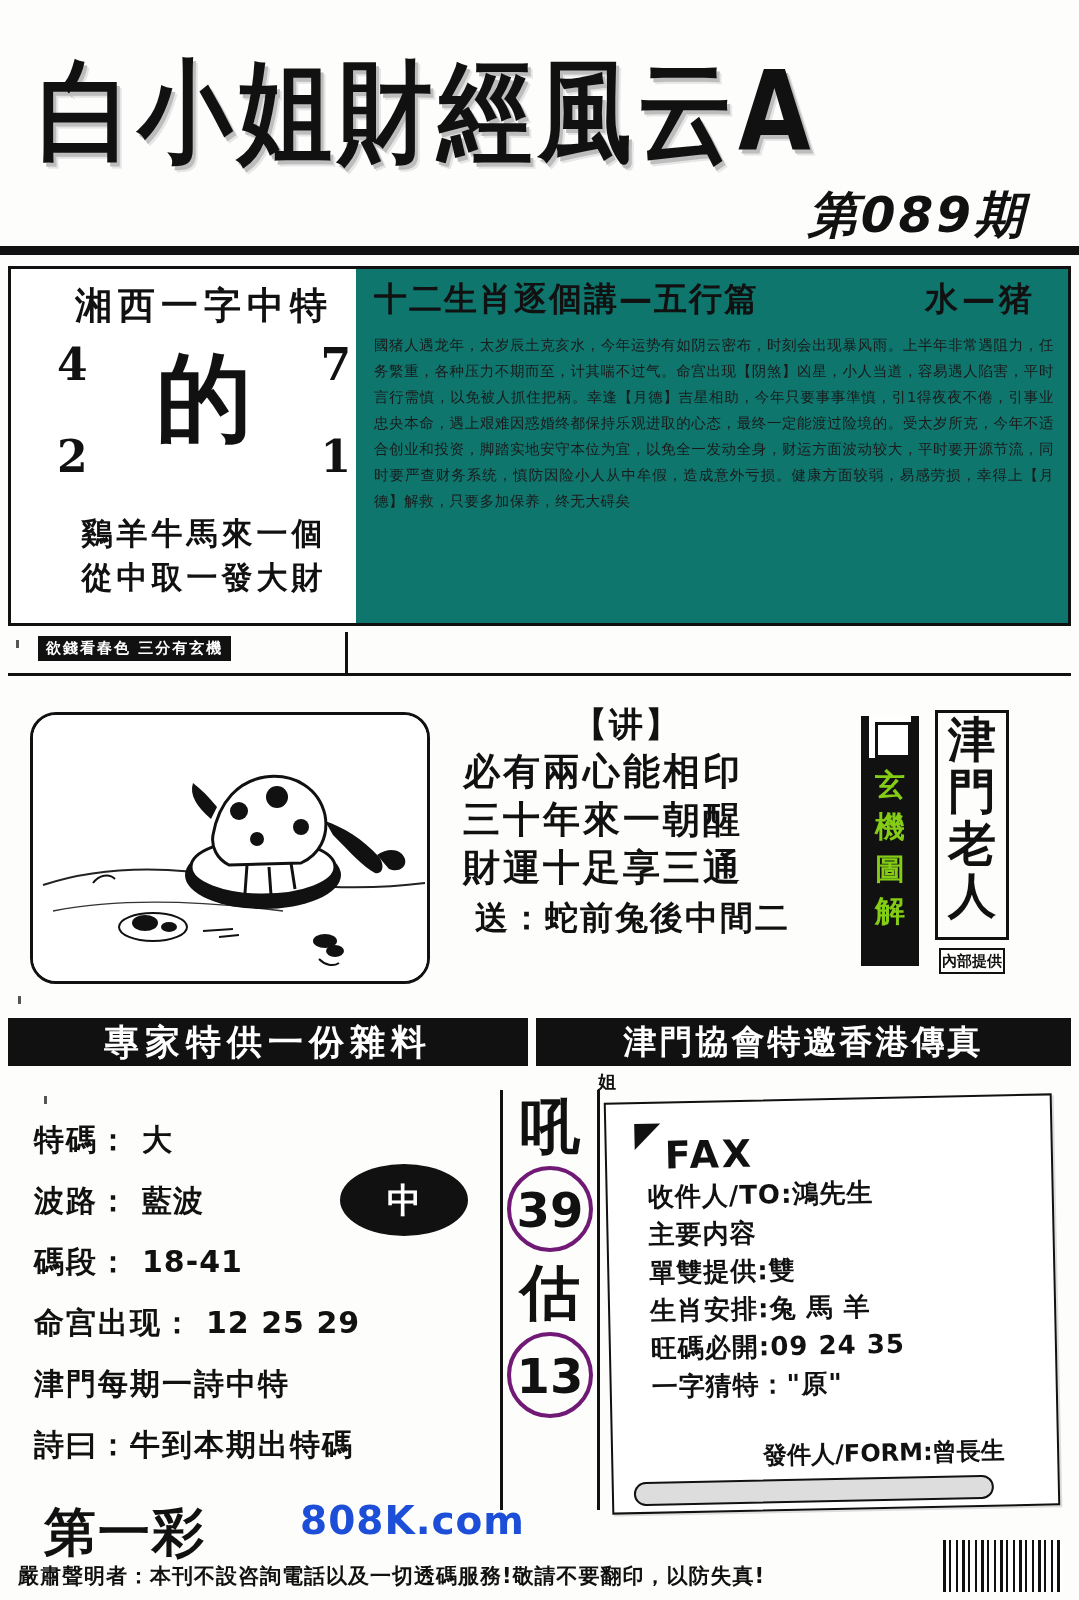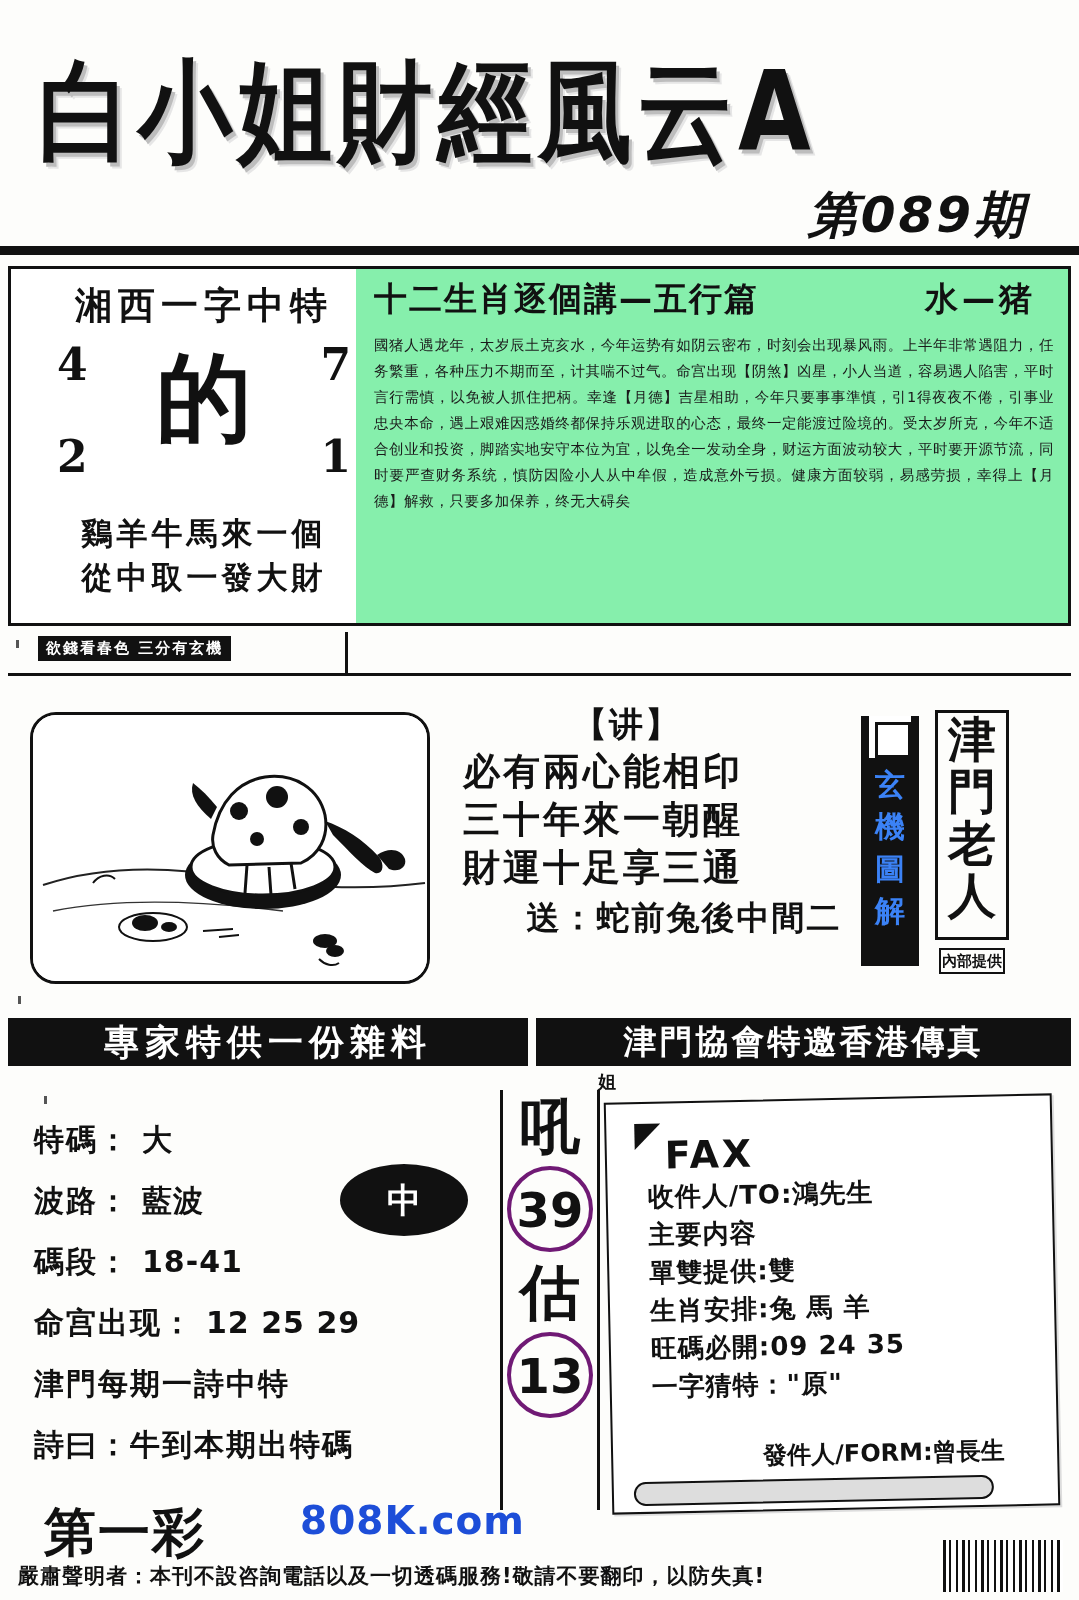--- a/index.html
+++ b/index.html
@@ -101,21 +101,21 @@
     font-weight: bold;
     letter-spacing: 4px;
     margin-top: 2px;
   }
 
   .box-right {
     position: absolute;
     left: 348px; top: 0; width: 715px; height: 360px;
     border: 3px solid #111;
     border-left: none;
-    background: #86efac;
+    background: #0f766e;
     padding: 8px 14px 8px 18px;
   }
   .br-head {
     display: flex;
     align-items: baseline;
     justify-content: space-between;
   }
   .br-title {
     font-size: 33px;
     font-weight: bold;
@@ -193,28 +193,27 @@
     line-height: 48px;
     white-space: nowrap;
   }
   .verse-send {
     font-size: 33px;
     font-weight: bold;
     letter-spacing: 2px;
     margin-top: 4px;
     margin-left: 12px;
     white-space: nowrap;
-    text-align: center;
   }
   .seal-col {
     position: absolute;
     right: 152px; top: 16px;
     width: 58px; height: 250px;
     background: #111;
-    color: #3b82f6;
+    color: #84cc16;
     text-align: center;
     padding-top: 0;
   }
   .seal-sq {
     width: 42px; height: 42px;
     margin: 0 auto 6px auto;
     background: #fff;
     position: relative;
   }
   .seal-sq:before {

